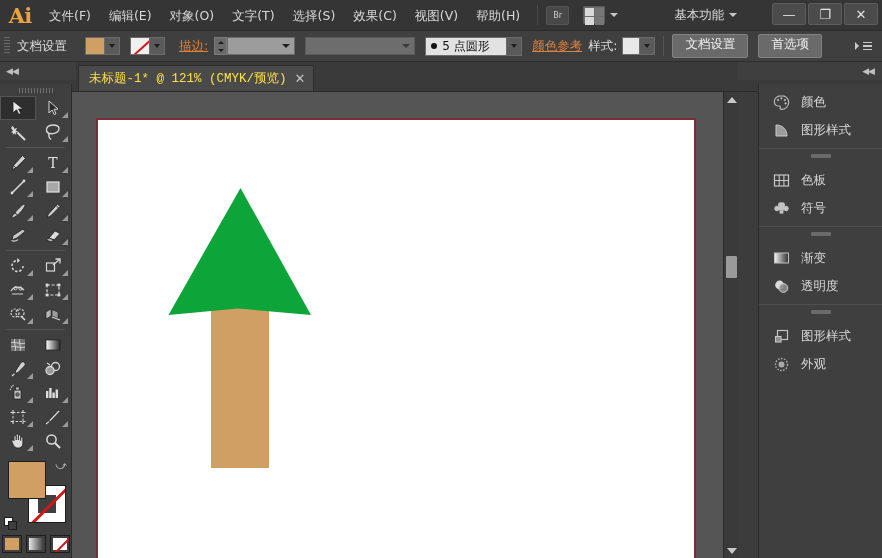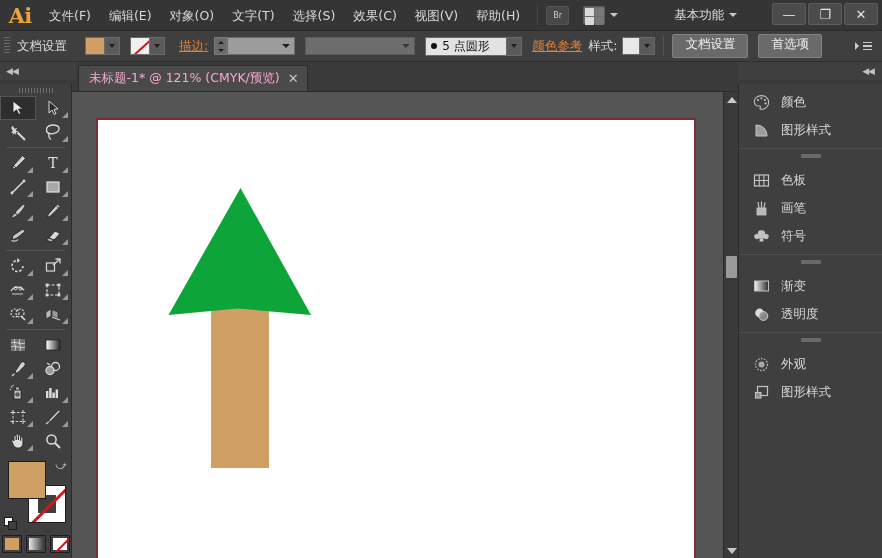--- a/index.html
+++ b/index.html
@@ -134,21 +134,21 @@
   .collapse-right {
     position: absolute; right: 0; top: 0; width: 144px; height: 18px;
     background: #3f3f3f; display: flex; align-items: center; justify-content: flex-end; padding-right: 8px;
   }
   .doc-tab {
     position: absolute; left: 78px; top: 3px; height: 26px;
     background: #4a4a4a; border: 1px solid #2c2c2c; border-bottom: none;
     display: flex; align-items: center; padding: 0 8px 0 10px; gap: 8px;
     border-top-left-radius: 2px; border-top-right-radius: 2px;
   }
-  .doc-tab-title { font-size: 12.5px; color: #f9a8d4; white-space: nowrap; }
+  .doc-tab-title { font-size: 12.5px; color: #fde047; white-space: nowrap; font-family: Liberation Mono, monospace; }
   .doc-tab-close { color: #c3c3c3; font-size: 13px; line-height: 1; }
 
   
   .toolbar {
     position: absolute; left: 0; top: 84px; width: 72px; height: 474px;
     background: #3f3f3f; border-right: 1px solid #2b2b2b;
     padding-top: 0;
   }
   .tb-grip {
     height: 12px; display: flex; align-items: center; justify-content: center;
@@ -225,21 +225,21 @@
   .vs-arrow .dn {
     width: 0; height: 0; border-left: 5px solid transparent; border-right: 5px solid transparent;
     border-top: 6px solid #c9c9c9;
   }
   .vs-thumb {
     position: absolute; left: 2px; width: 11px; background: #9a9a9a; border-radius: 1px;
   }
 
   
   .rightpanel {
-    position: absolute; right: 0; top: 84px; width: 144px; height: 474px;
+    position: absolute; right: 0; top: 84px; width: 124px; height: 474px;
     background: #3f3f3f; border-left: 1px solid #2b2b2b;
   }
   .rp-group { padding: 4px 0; }
   .rp-grip { display: flex; justify-content: center; padding: 5px 0 4px; }
   .rp-grip i { width: 20px; height: 4px; background: #6a6a6a; border-radius: 1px; }
   .rp-item {
     height: 28px; display: flex; align-items: center; gap: 10px; padding-left: 12px;
   }
   .rp-icon { width: 20px; height: 20px; display: flex; align-items: center; justify-content: center; }
   .rp-label { font-size: 12.5px; color: #d8d8d8; white-space: nowrap; }
@@ -695,29 +695,20 @@
 
     <div class="rp-group">
       <div class="rp-item">
         <span class="rp-icon">
           <svg width="17" height="15" viewBox="0 0 17 15">
               <rect x="1.5" y="2" width="14" height="11" fill="none" stroke="#c6c6c6" stroke-width="1.2"></rect>
               <path d="M6.2 2 L6.2 13 M10.9 2 L10.9 13 M1.5 7.5 L15.5 7.5" stroke="#c6c6c6" stroke-width="1.1"></path>
             </svg>
         </span>
         <span class="rp-label">色板</span>
-      </div>
-      <div class="rp-item">
-        <span class="rp-icon">
-          <svg width="17" height="17" viewBox="0 0 17 17">
-              <rect x="4" y="8" width="9" height="7" fill="#b8b8b8" stroke="#c8c8c8" stroke-width="0.8"></rect>
-              <path d="M6 8 L5 2 M8.5 8 L8.5 1.5 M11 8 L12 2.5" stroke="#c8c8c8" stroke-width="1.2"></path>
-            </svg>
-        </span>
-        <span class="rp-label">画笔</span>
       </div>
       <div class="rp-item">
         <span class="rp-icon">
           <svg width="17" height="16" viewBox="0 0 17 16">
               <path d="M8.5 2.5 A2.6 2.6 0 0 1 11.6 6.4 A2.6 2.6 0 1 1 11.6 10.6 L5.4 10.6 A2.6 2.6 0 1 1 5.4 6.4 A2.6 2.6 0 0 1 8.5 2.5 Z" fill="#c2c2c2"></path>
               <rect x="6.6" y="10.4" width="3.8" height="3.2" fill="#c2c2c2"></rect>
             </svg>
         </span>
         <span class="rp-label">符号</span>
       </div>
@@ -756,31 +747,31 @@
 
     <div class="rp-div"></div>
     <div class="rp-grip">
         <i></i>
       </div>
 
     <div class="rp-group">
       <div class="rp-item">
         <span class="rp-icon">
           <svg width="17" height="17" viewBox="0 0 17 17">
+              <rect x="4.5" y="2.5" width="10" height="9" fill="none" stroke="#c4c4c4" stroke-width="1.2"></rect>
+              <rect x="2.5" y="8.5" width="5.5" height="5.5" fill="#8e8e8e" stroke="#c4c4c4" stroke-width="1.1"></rect>
+            </svg>
+        </span>
+        <span class="rp-label">图形样式</span>
+      </div>
+      <div class="rp-item">
+        <span class="rp-icon">
+          <svg width="17" height="17" viewBox="0 0 17 17">
               <circle cx="8.5" cy="8.5" r="6" fill="none" stroke="#b5b5b5" stroke-width="1.3" stroke-dasharray="1.6 1.4"></circle>
               <circle cx="8.5" cy="8.5" r="3" fill="#a8a8a8"></circle>
             </svg>
         </span>
         <span class="rp-label">外观</span>
       </div>
-      <div class="rp-item">
-        <span class="rp-icon">
-          <svg width="17" height="17" viewBox="0 0 17 17">
-              <rect x="4.5" y="2.5" width="10" height="9" fill="none" stroke="#c4c4c4" stroke-width="1.2"></rect>
-              <rect x="2.5" y="8.5" width="5.5" height="5.5" fill="#8e8e8e" stroke="#c4c4c4" stroke-width="1.1"></rect>
-            </svg>
-        </span>
-        <span class="rp-label">图形样式</span>
-      </div>
     </div>
 
   </div>
 </div>
 
 </body></html>

